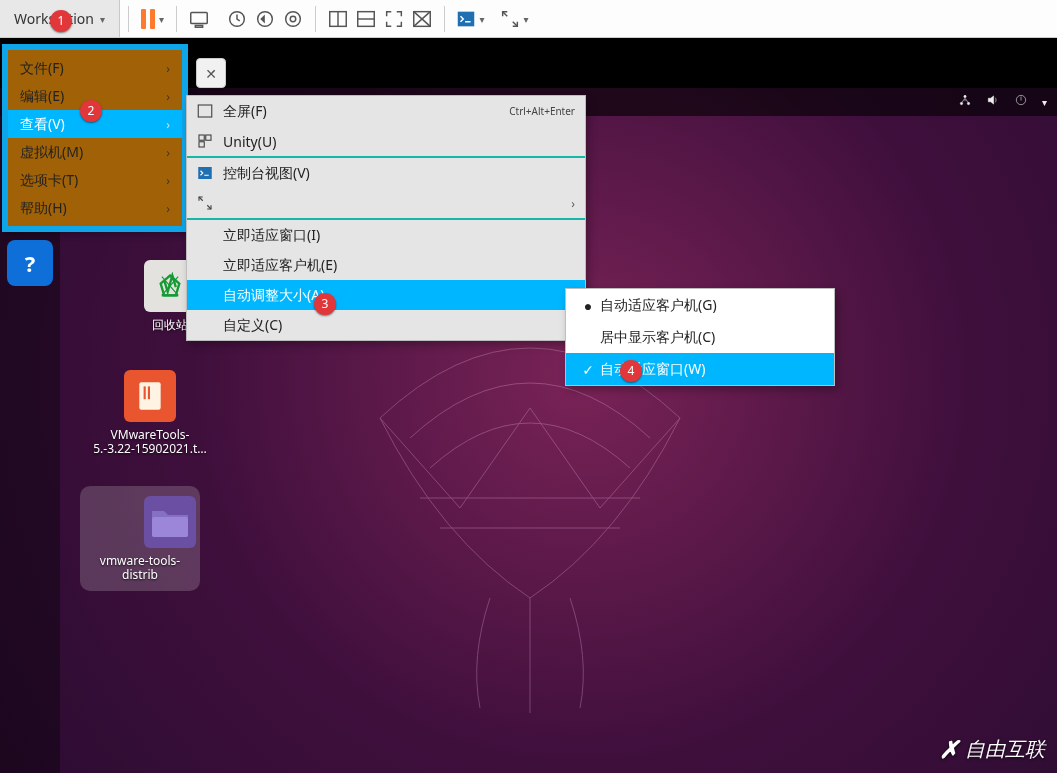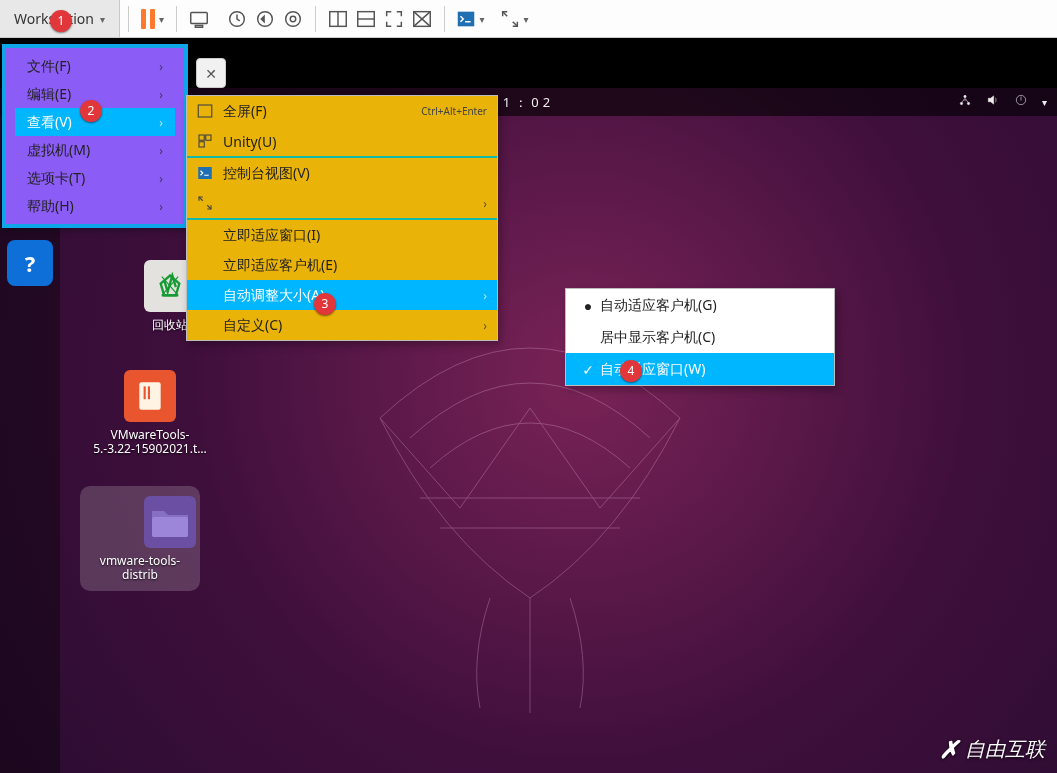--- a/index.html
+++ b/index.html
@@ -22,29 +22,29 @@
   .pause-icon .bars span { width:5px; height:20px; background:#ff7a2d; border-radius:1px; }
   .pause-icon .drop { margin-left:4px; font-size:10px; color:#666; }
 
   
   .tab-close { position:absolute; left:196px; top:58px; width:30px; height:30px;
                display:flex; align-items:center; justify-content:center;
                border:1px solid #ccc; border-radius:4px; background:#f1f1f1; color:#555;
                font-size:14px; box-shadow:0 1px 2px rgba(0,0,0,0.08); }
 
   
-  .main-menu { position:absolute; left:2px; top:44px; width:186px; background:#8b5cf6;
-               border:4px solid #0ea5e9; box-shadow:2px 3px 6px rgba(0,0,0,0.25); padding:4px 9px; }
+  .main-menu { position:absolute; left:2px; top:44px; width:186px; background:#a16207;
+               border:6px solid #0ea5e9; box-shadow:2px 3px 6px rgba(0,0,0,0.25); padding:4px 0; }
   .main-menu-item { height:28px; display:flex; align-items:center; padding:0 12px; font-size:14px; color:#222;
                     position:relative; cursor:pointer; }
   .main-menu-item.highlight { background:#00b6ff; color:#fff; }
   .main-menu-item .arrow { margin-left:auto; font-size:12px; color:inherit; opacity:.7; }
 
   
-  .view-menu { position:absolute; left:186px; top:95px; width:312px; background:#eab308;
+  .view-menu { position:absolute; left:186px; top:95px; width:400px; background:#e5e5e5;
                border:1px solid #bdbdbd; box-shadow:3px 4px 8px rgba(0,0,0,0.28); }
   .view-seg { border-top:2px solid #14b8a6; }
   .view-seg:first-child { border-top:none; }
   .view-item { height:30px; display:flex; align-items:center; padding:0 10px 0 4px; font-size:14px;
                color:#222; cursor:pointer; position:relative; }
   .view-item.highlight { background:#00b6ff; color:#fff; }
   .view-item .ico { width:28px; height:28px; display:flex; align-items:center; justify-content:center; margin-right:4px; }
   .view-item .ico svg { width:18px; height:18px; stroke:#444; fill:none; stroke-width:1.5; }
   .view-item .lbl { flex:1; }
   .view-item .shortcut { font-size:10px; color:#444; }

